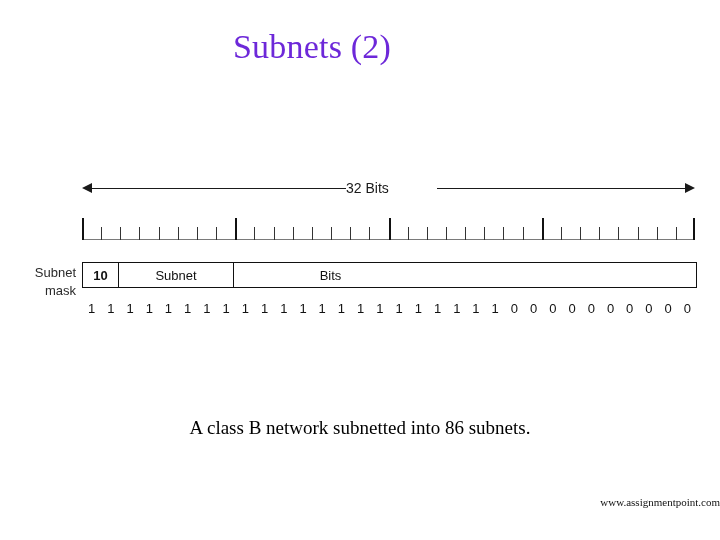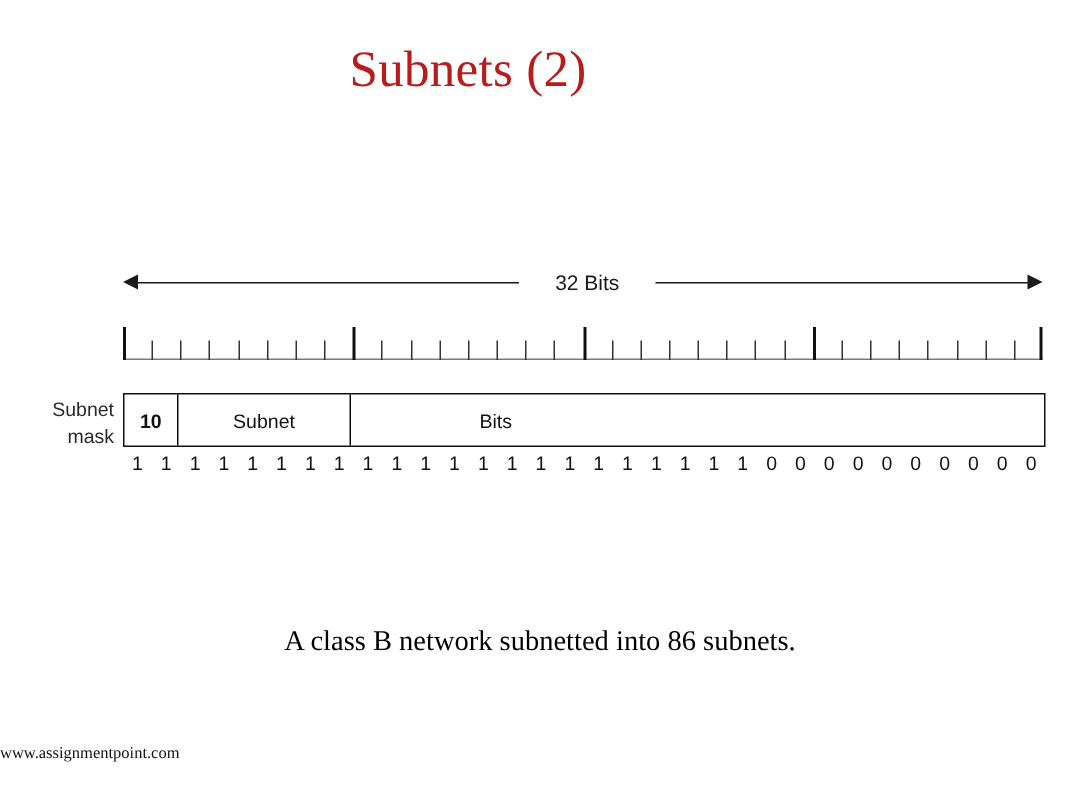--- a/index.html
+++ b/index.html
@@ -23,21 +23,21 @@
   
   .slide-title {
     position: absolute;
     left: 0;
     top: 26px;
     width: 624px;
     text-align: center;
     font-family: "Liberation Serif", serif;
     font-size: 34px;
     line-height: 42px;
-    color: #b91c1c;
+    color: #6d28d9;
     letter-spacing: 0.2px;
     white-space: nowrap;
   }
   
   .figure {
     position: absolute;
     left: 0;
     top: 160px;
     width: 720px;
     height: 170px;
@@ -67,21 +67,20 @@
     border-top: 5px solid transparent;
     border-bottom: 5px solid transparent;
   }
   .arrow-head-left  { left: 0;  border-right: 10px solid #1a1a1a; }
   .arrow-head-right { right: 0; border-left: 10px solid #1a1a1a; }
   .arrow-label {
     position: absolute;
     left: 264px;
     top: 0;
     width: 91px;
-    text-align: center;
     font-family: "Liberation Sans", sans-serif;
     font-size: 14px;
     line-height: 20px;
     color: #1a1a1a;
     white-space: nowrap;
   }
   
   .ruler {
     position: absolute;
     left: 82px;
@@ -114,21 +113,21 @@
     font-family: "Liberation Sans", sans-serif;
     font-size: 13px;
     line-height: 18px;
     color: #2a2a2a;
   }
   .boxes {
     position: absolute;
     left: 82px;
     top: 102px;
     width: 615px;
-    height: 36px;
+    height: 26px;
     border: 1.5px solid #111111;
     box-sizing: border-box;
     display: flex;
   }
   .box-cell {
     position: relative;
     display: flex;
     align-items: center;
     justify-content: center;
     font-family: "Liberation Sans", sans-serif;
@@ -173,21 +172,21 @@
     line-height: 26px;
     color: #000000;
     white-space: nowrap;
   }
   
   .footer {
     position: absolute;
     left: 0;
     top: 495px;
     width: 720px;
-    text-align: left;
+    text-align: right;
     font-family: "Liberation Serif", serif;
     font-size: 11px;
     line-height: 15px;
     color: #111111;
     white-space: nowrap;
   }
 </style>
 </head>
 <body>
 

